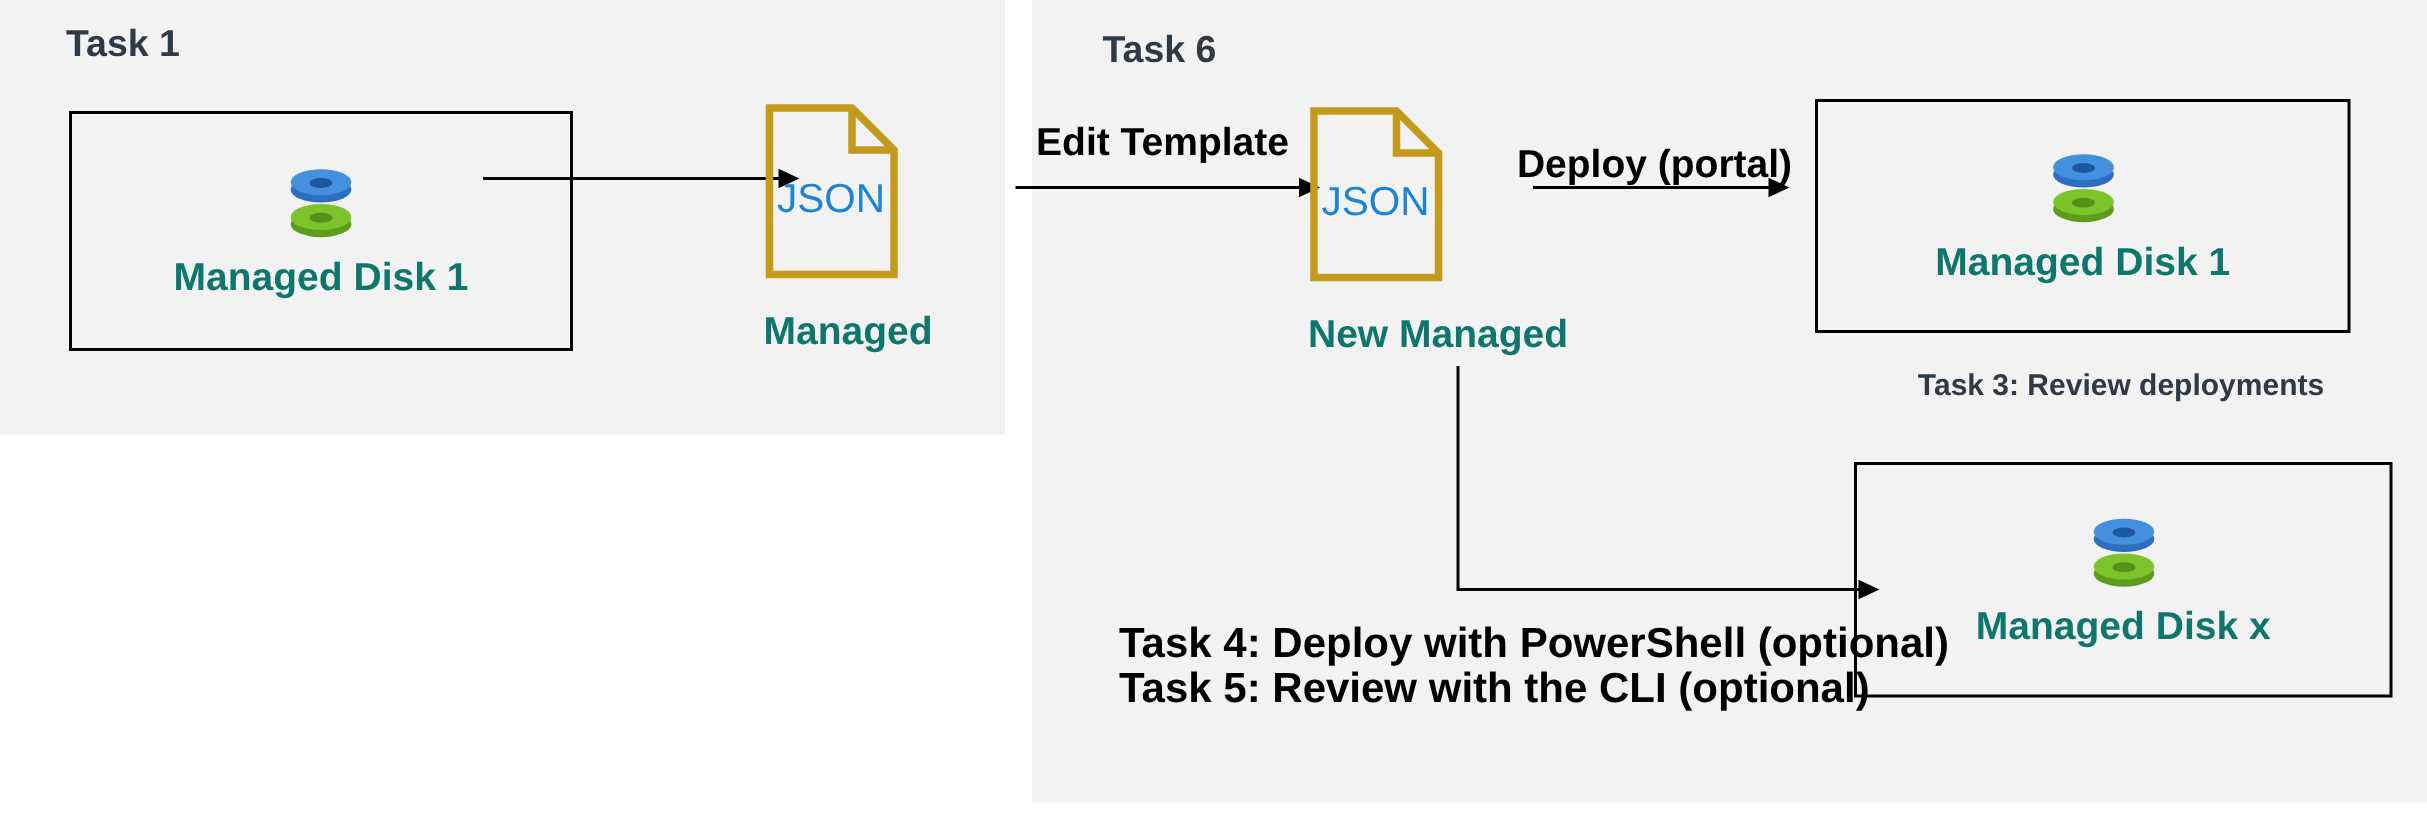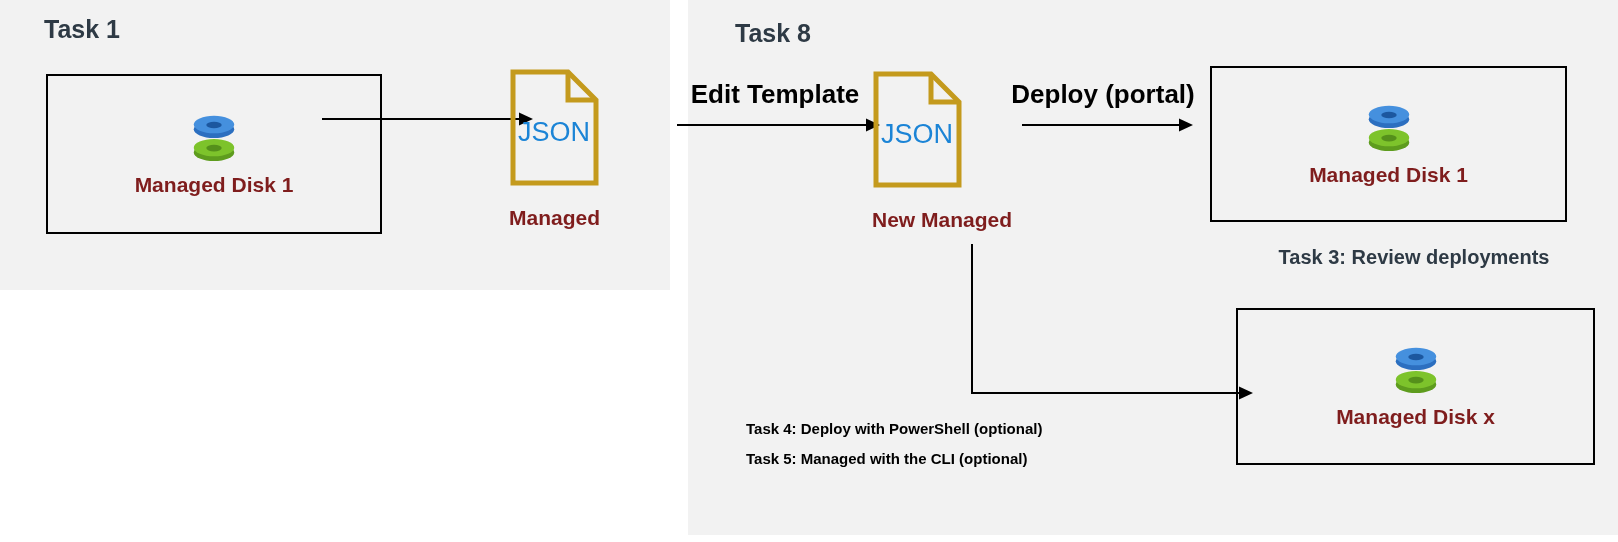--- a/index.html
+++ b/index.html
@@ -20,39 +20,39 @@
     white-space:nowrap;
   }
   .centerx{transform:translateX(-50%);}
 
   .node-box{
     position:absolute;border:2px solid #000000;box-sizing:border-box;
     display:flex;flex-direction:column;align-items:center;justify-content:center;
     gap:9px;background:transparent;
   }
   .node-label{
-    font-weight:700;font-size:21px;color:#7f1d1d;white-space:nowrap;line-height:1.1;
+    font-weight:700;font-size:26px;color:#0f766e;white-space:nowrap;line-height:1.1;
   }
   .flow-label{
     position:absolute;font-weight:700;font-size:26px;color:#000000;
     white-space:nowrap;text-align:left;
   }
   .file-node{
     position:absolute;display:flex;flex-direction:column;align-items:flex-start;
   }
   .file-node .node-label{margin-top:19px;}
   .json-svg{width:91px;height:119px;display:block;}
   .json-svg .outline{fill:none;stroke:#c49a1d;stroke-width:5;stroke-linejoin:miter;}
   .json-svg text{
     fill:#1b84d6;font-family:"Liberation Sans",sans-serif;
     font-size:27px;font-weight:400;text-anchor:middle;
   }
   .disk-icon{width:58px;height:52px;display:block;}
   .task45{
-    position:absolute;font-weight:700;font-size:15px;color:#000000;
+    position:absolute;font-weight:700;font-size:28px;color:#000000;
     line-height:30px;white-space:nowrap;
   }
 </style>
 </head>
 <body>
 
 <div class="canvas">
 
   <div class="panel" id="panel-task1"></div>
   <div class="panel" id="panel-task2"></div>
@@ -92,34 +92,34 @@
 
   <div class="file-node" style="left:509px;top:68px;width:186px;">
     <svg class="json-svg" viewBox="0 0 91 119">
       <path class="outline" d="M 4,4 L 59,4 L 87,32 L 87,115 L 4,115 Z"></path>
       <path class="outline" d="M 59,4 L 59,32 L 87,32"></path>
       <text x="45" y="73">JSON</text>
     </svg>
     <div class="node-label">Managed</div>
   </div>
 
-  <div class="task-title" style="left:735px;top:19px;">Task 8</div>
+  <div class="task-title" style="left:735px;top:19px;">Task 6</div>
 
   <div class="flow-label centerx" style="left:775px;top:79px;">Edit Template</div>
 
   <div class="file-node" style="left:872px;top:70px;width:186px;">
     <svg class="json-svg" viewBox="0 0 91 119">
       <path class="outline" d="M 4,4 L 59,4 L 87,32 L 87,115 L 4,115 Z"></path>
       <path class="outline" d="M 59,4 L 59,32 L 87,32"></path>
       <text x="45" y="73">JSON</text>
     </svg>
     <div class="node-label">New Managed</div>
   </div>
 
-  <div class="flow-label centerx" style="left:1103px;top:79px;">Deploy (portal)</div>
+  <div class="flow-label centerx" style="left:1103px;top:94px;">Deploy (portal)</div>
 
   <div class="node-box" style="left:1210px;top:66px;width:357px;height:156px;">
     <svg class="disk-icon" viewBox="0 0 60 54">
       <ellipse cx="30" cy="42" rx="21" ry="9" fill="#5e9c1e"></ellipse>
       <ellipse cx="30" cy="37" rx="21" ry="9" fill="#7dc32b"></ellipse>
       <ellipse cx="30" cy="37.5" rx="8" ry="3.4" fill="#55901b"></ellipse>
       <ellipse cx="30" cy="18" rx="21" ry="9" fill="#2c6fc0"></ellipse>
       <ellipse cx="30" cy="13" rx="21" ry="9" fill="#4590de"></ellipse>
       <ellipse cx="30" cy="13.5" rx="8" ry="3.4" fill="#1c579f"></ellipse>
     </svg>
@@ -135,16 +135,16 @@
       <ellipse cx="30" cy="37.5" rx="8" ry="3.4" fill="#55901b"></ellipse>
       <ellipse cx="30" cy="18" rx="21" ry="9" fill="#2c6fc0"></ellipse>
       <ellipse cx="30" cy="13" rx="21" ry="9" fill="#4590de"></ellipse>
       <ellipse cx="30" cy="13.5" rx="8" ry="3.4" fill="#1c579f"></ellipse>
     </svg>
     <div class="node-label">Managed Disk x</div>
   </div>
 
   <div class="task45" style="left:746px;top:414px;">
     <div>Task 4: Deploy with PowerShell (optional)</div>
-    <div>Task 5: Managed with the CLI (optional)</div>
+    <div>Task 5: Review with the CLI (optional)</div>
   </div>
 
 </div>
 
 </body></html>

